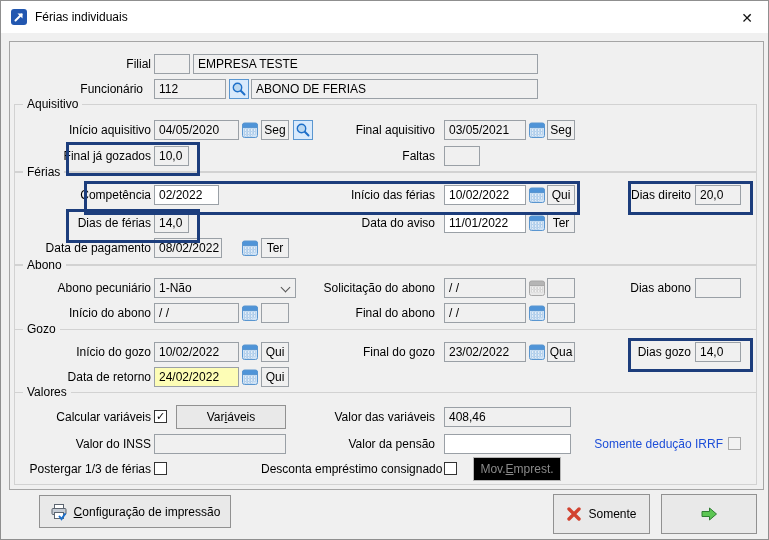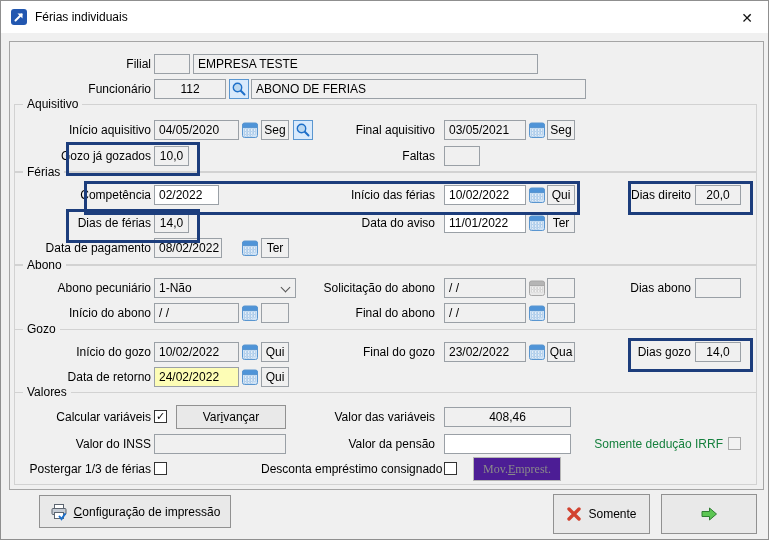--- a/index.html
+++ b/index.html
@@ -9,42 +9,42 @@
   .titlebar{position:absolute;left:0;top:0;width:100%;height:32px;background:#ffffff;}
   .title-text{position:absolute;left:34px;top:0;height:32px;line-height:32px;font-size:12px;color:#000;}
   .app-icon{position:absolute;left:10px;top:8px;width:16px;height:16px;background:#2257b0;border-radius:3px;}
   .app-icon svg{position:absolute;left:0;top:0;}
   .close-btn{position:absolute;right:6px;top:5px;width:30px;height:22px;text-align:center;line-height:22px;
              font-size:14px;color:#111;cursor:pointer;background:transparent;border:0;}
   .panel{position:absolute;left:8px;top:40px;width:753px;height:447px;border:1px solid #a5a5a5;background:#f0f0f0;}
   .grp{position:absolute;left:13px;width:741px;border:1px solid #d2d2d2;}
   .grp .legend{position:absolute;left:8px;top:-8px;background:#f0f0f0;padding:0 4px;font-size:12px;line-height:15px;}
   .lbl{position:absolute;height:20px;line-height:20px;text-align:right;white-space:nowrap;}
-  .lbl.dis{color:#15803d;}
+  .lbl.dis{color:#1d4ed8;}
   .fld{position:absolute;height:20px;box-sizing:border-box;border:1px solid #9aa0a6;background:#f0f0f0;
        padding:0 4px;line-height:18px;white-space:nowrap;overflow:hidden;}
   .fld.white{background:#ffffff;}
   .fld.yellow{background:var(--field-yellow,#fdfdb6);}
-  .fld.num{text-align:center;}
+  .fld.num{text-align:left;}
   .dow{width:28px;text-align:center;padding:0;}
   .ic{position:absolute;width:16px;height:16px;padding:0;border:0;background:transparent;cursor:pointer;}
   .searchbtn{position:absolute;width:20px;height:20px;box-sizing:border-box;border:1px solid #5a96d0;
              background:#d9eafc;padding:1px;cursor:pointer;}
   .hl{position:absolute;border:3px solid var(--hl,#1c3d7c);pointer-events:none;z-index:6;}
   .cb{position:absolute;width:13px;height:13px;box-sizing:border-box;border:1px solid #333;background:#fff;
       font-size:11px;line-height:11px;text-align:center;cursor:pointer;}
   .cb.dis{border-color:#ababab;background:#f2f2f2;cursor:default;}
   .combo{position:absolute;height:20px;box-sizing:border-box;border:1px solid #9aa0a6;background:#f0f0f0;
          padding:0 18px 0 4px;line-height:18px;cursor:pointer;}
   .combo .chev{position:absolute;right:6px;top:5px;width:6px;height:6px;border-right:1.5px solid #555;
                border-bottom:1.5px solid #555;transform:rotate(45deg);}
   .btn{position:absolute;box-sizing:border-box;border:1px solid #919191;background:#e9e9e9;
        font-family:"Liberation Sans",sans-serif;font-size:12px;color:#000;cursor:pointer;
        display:flex;align-items:center;justify-content:center;gap:6px;}
-  .btn.dis{background:#4c1d95;border-color:#b5b5b5;color:#8a8a8a;cursor:default;font-family:Liberation Serif, serif;}
+  .btn.dis{background:#000000;border-color:#b5b5b5;color:#8a8a8a;cursor:default;}
   .btn u{text-decoration:underline;}
   .btn .two-line{text-align:left;line-height:14px;}
 </style>
 </head>
 <body>
 
 <svg width="0" height="0" style="position:absolute">
   <defs>
     <symbol id="ic-cal" viewBox="0 0 16 16">
       <rect x="0.5" y="1.5" width="15" height="14" rx="2" fill="#cfe3f6" stroke="#5a96d0"></rect>
@@ -109,26 +109,26 @@
   <span class="title-text">Férias individuais</span>
   <button class="close-btn">✕</button>
 </div>
 
 <div class="panel"></div>
 
 <span class="lbl" style="left:8px;top:53px;width:142px">Filial</span>
 <span class="fld" style="left:153px;top:53px;width:36px"></span>
 <span class="fld" style="left:192px;top:53px;width:345px">EMPRESA TESTE</span>
 
-<span class="lbl" style="left:8px;top:78px;width:142px">Funcionário</span>
+<span class="lbl" style="left:0;top:78px;width:142px">Funcionário</span>
 <span class="fld num" style="left:153px;top:78px;width:72px">112</span>
 <button class="searchbtn" style="left:228px;top:78px"><svg width="16" height="16">
       <use href="#ic-search"></use>
     </svg></button>
-<span class="fld" style="left:250px;top:78px;width:335px">ABONO DE FERIAS</span>
+<span class="fld" style="left:250px;top:78px;width:287px">ABONO DE FERIAS</span>
 
 <div class="grp" style="top:103px;height:66px">
   <span class="legend">Aquisitivo</span>
 </div>
 <span class="lbl" style="left:8px;top:119px;width:142px">Início aquisitivo</span>
 <span class="fld" style="left:153px;top:119px;width:85px">04/05/2020</span>
 <span class="ic" style="left:241px;top:121px"><svg width="16" height="16">
       <use href="#ic-cal"></use>
     </svg></span>
 <span class="fld dow" style="left:260px;top:119px">Seg</span>
@@ -136,21 +136,21 @@
       <use href="#ic-search"></use>
     </svg></button>
 
 <span class="lbl" style="left:295px;top:119px;width:139px">Final aquisitivo</span>
 <span class="fld" style="left:443px;top:119px;width:82px">03/05/2021</span>
 <span class="ic" style="left:528px;top:121px"><svg width="16" height="16">
       <use href="#ic-cal"></use>
     </svg></span>
 <span class="fld dow" style="left:546px;top:119px">Seg</span>
 
-<span class="lbl" style="left:8px;top:145px;width:142px">Gozo já gozados</span>
+<span class="lbl" style="left:8px;top:145px;width:142px">Final já gozados</span>
 <span class="fld num" style="left:153px;top:145px;width:35px">10,0</span>
 <div class="hl" style="left:65px;top:141px;width:128px;height:28px"></div>
 <span class="lbl" style="left:295px;top:145px;width:139px">Faltas</span>
 <span class="fld" style="left:443px;top:145px;width:36px"></span>
 
 <div class="grp" style="top:171px;height:91px">
   <span class="legend">Férias</span>
 </div>
 <span class="lbl" style="left:8px;top:184px;width:142px">Competência</span>
 <span class="fld white" style="left:153px;top:184px;width:65px">02/2022</span>
@@ -235,21 +235,21 @@
       <use href="#ic-cal"></use>
     </svg></span>
 <span class="fld dow" style="left:260px;top:366px">Qui</span>
 
 <div class="grp" style="top:391px;height:91px">
   <span class="legend">Valores</span>
 </div>
 <span class="lbl" style="left:8px;top:406px;width:142px">Calcular variáveis</span>
 <span class="cb" style="left:153px;top:409px">✓</span>
 <button class="btn" style="left:175px;top:404px;width:110px;height:24px">
-    <span><span>Var</span><u>i</u><span>vançar</span></span>
+    <span><span>Var</span><u>i</u><span>áveis</span></span>
   </button>
 <span class="lbl" style="left:295px;top:406px;width:139px">Valor das variáveis</span>
 <span class="fld num" style="left:443px;top:406px;width:127px">408,46</span>
 
 <span class="lbl" style="left:8px;top:433px;width:142px">Valor do INSS</span>
 <span class="fld" style="left:153px;top:433px;width:132px"></span>
 <span class="lbl" style="left:295px;top:433px;width:139px">Valor da pensão</span>
 <span class="fld white" style="left:443px;top:433px;width:127px"></span>
 <span class="lbl dis" style="left:580px;top:433px;width:142px">Somente dedução IRRF</span>
 <span class="cb dis" style="left:727px;top:436px"></span>

